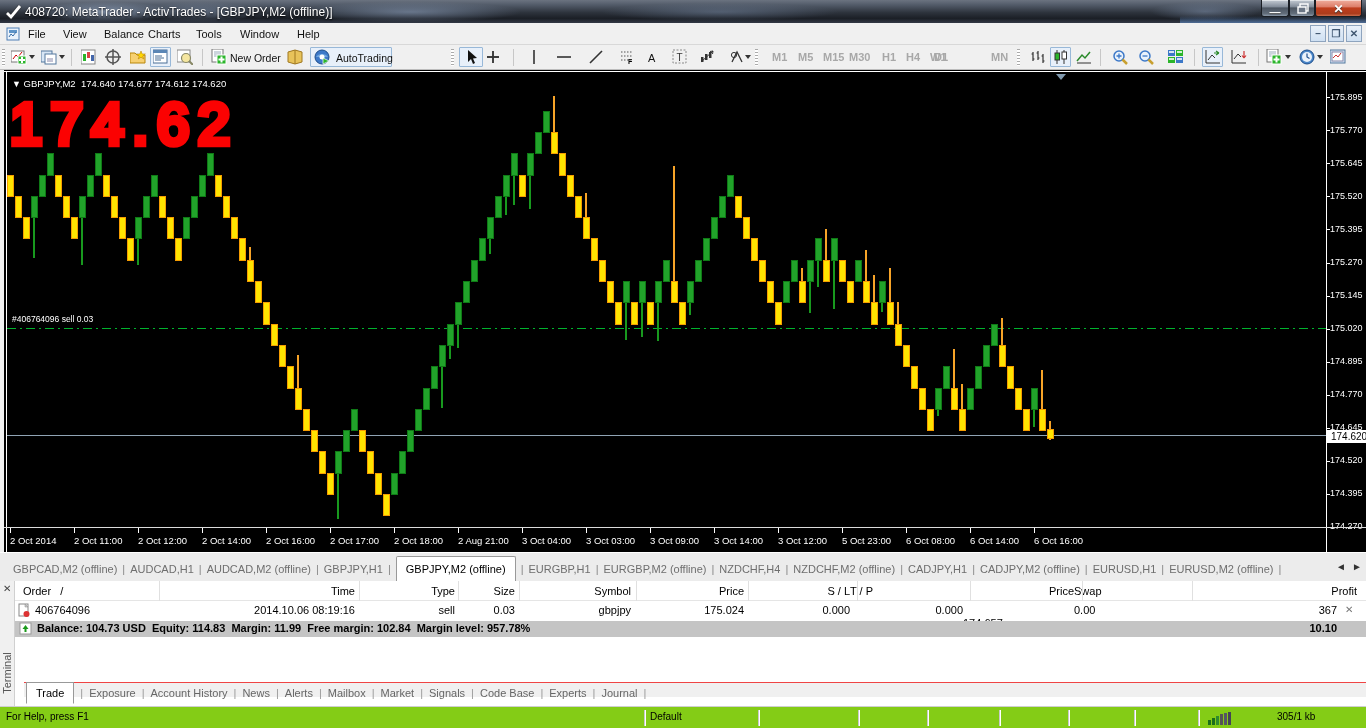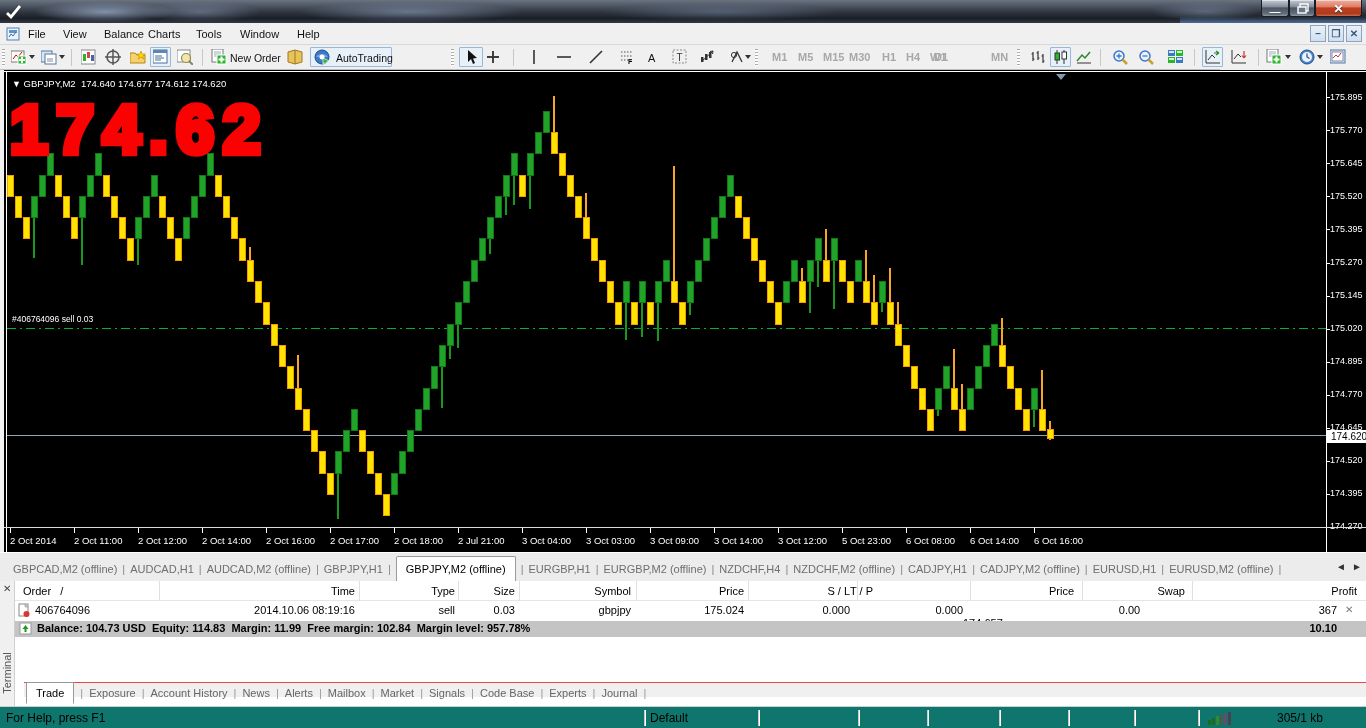--- a/index.html
+++ b/index.html
@@ -32,21 +32,21 @@
 .ticn{position:absolute;top:4px}
 .tlabel{position:absolute;top:7px;font-size:11px;color:#111}
 .tlabel.sm{font-size:10.5px}
 .darr{position:absolute;top:10px;width:0;height:0;border-left:3px solid transparent;border-right:3px solid transparent;border-top:4px solid #333}
 
 #chart{position:absolute;left:4px;top:70px;width:1366px;height:482px;background:#000;overflow:hidden}
 #chart .topline{position:absolute;left:0;top:1px;width:1366px;height:1px;background:#fff}
 #chart .leftline{position:absolute;left:2px;top:1px;width:1px;height:481px;background:#fff}
 #chart .vline{position:absolute;left:1322px;top:1px;width:1px;height:481px;background:#fff}
 #ohlc{position:absolute;left:8px;top:8px;font-size:9.5px;color:#fff}
-#bigred{position:absolute;left:6px;top:20px;font-size:68px;font-weight:bold;color:#FB0202;-webkit-text-stroke:6.5px #FB0202;letter-spacing:8.5px}
+#bigred{position:absolute;left:6px;top:20px;font-size:58px;font-weight:normal;color:#FB0202;-webkit-text-stroke:6.5px #FB0202;letter-spacing:8.5px}
 #selllab{position:absolute;left:8px;top:244px;font-size:8.5px;color:#fff}
 .tick{position:absolute;left:0;width:4px;height:1px;background:#fff}
 .plab{position:absolute;left:4px;font-size:9px;color:#fff}
 #pricebox{position:absolute;left:1px;top:360px;width:43px;height:13px;background:#fff;color:#000;font-size:10px;padding-left:4px;line-height:13px}
 .ttick{position:absolute;top:458px;width:1px;height:5px;background:#fff}
 .tlab{position:absolute;top:465px;font-size:9.5px;color:#fff;white-space:nowrap}
 #axline{position:absolute;left:0px;top:457px;width:1366px;height:1px;background:#DCDCDC}
 #shifttri{position:absolute;left:1052px;top:4px;width:0;height:0;border-left:5px solid transparent;border-right:5px solid transparent;border-top:6px solid #8099AE}
 
 #ctabs{position:absolute;left:0;top:552px;width:1366px;height:29px;background:#ECECEC;border-top:1px solid #fff}
@@ -63,37 +63,38 @@
 .hcell{position:absolute;top:4px;font-size:11px;color:#000;white-space:nowrap}
 .vsep{position:absolute;top:0;width:1px;height:20px;background:#E0E0E0}
 #thead{position:absolute;left:15px;top:0;width:1351px;height:20px;border-bottom:1px solid #E5E5E5}
 #trow{position:absolute;left:15px;top:20px;width:1351px;height:19px;font-size:11px;color:#000}
 #baln{position:absolute;left:15px;top:40px;width:1351px;height:16px;background:#C4C4C4;font-size:11px;font-weight:bold;color:#000}
 #btabs{position:absolute;left:24px;top:101px;width:1351px;height:15px;background:#F0F0F0;border-top:1px solid #ef4444}
 .btab{color:#666;font-size:11px;margin:0 6px}
 .btab.act{color:#000;background:#fff;border:1px solid #999;border-bottom:1px solid #fff;padding:4px 9px;margin-left:2px}
 .bsep{color:#999;font-size:11px}
 
-#status{position:absolute;left:0;top:706px;width:1366px;height:22px;background:#0f766e;border-top:1px solid #CFCFCF;font-size:12px;color:#000}
+#status{position:absolute;left:0;top:706px;width:1366px;height:22px;background:#84cc16;border-top:1px solid #CFCFCF;font-size:10px;color:#000}
 .ssep{position:absolute;top:3px;width:1px;height:16px;background:#C9C9C9;box-shadow:1px 0 0 #fff}
 </style></head><body>
 
 <div id="title">
  <div class="blob1"></div>
     <div class="blob6"></div>
     <div class="blob2"></div>
     <div class="blob3"></div>
     <div class="blob4"></div>
     <div class="blob5"></div>
  <div id="ticon">
       <svg width="17" height="17">
         <path d="M2 9 L6 13 L15 2" stroke="#333" stroke-width="4.5" fill="none" opacity=".5"></path>
         <path d="M2 9 L6 13 L15 2" stroke="#fff" stroke-width="2.8" fill="none"></path>
       </svg>
     </div>
+ <div id="ttext">408720: MetaTrader - ActivTrades - [GBPJPY,M2 (offline)]</div>
  <div class="wbtn" id="wmin" style="left:1261px;width:28px">
       <div class="wglyph" style="top:6px">—</div>
     </div>
  <div class="wbtn" id="wmax" style="left:1289px;width:26px">
       <svg style="position:absolute;left:7px;top:3px" width="12" height="11">
         <rect x="3" y="1" width="8" height="7" fill="none" stroke="#fff" stroke-width="1.4"></rect>
         <rect x="1" y="4" width="8" height="6" fill="#6b7685" stroke="#fff" stroke-width="1.4"></rect>
       </svg>
     </div>
  <div class="wbtn" id="wclose" style="left:1315px;width:47px">
@@ -520,21 +521,21 @@
     <div class="tlab" style="left:134px">2 Oct 12:00</div>
     <div class="ttick" style="left:198px"></div>
     <div class="tlab" style="left:198px">2 Oct 14:00</div>
     <div class="ttick" style="left:262px"></div>
     <div class="tlab" style="left:262px">2 Oct 16:00</div>
     <div class="ttick" style="left:326px"></div>
     <div class="tlab" style="left:326px">2 Oct 17:00</div>
     <div class="ttick" style="left:390px"></div>
     <div class="tlab" style="left:390px">2 Oct 18:00</div>
     <div class="ttick" style="left:454px"></div>
-    <div class="tlab" style="left:454px">2 Jul 21:00</div>
+    <div class="tlab" style="left:454px">2 Aug 21:00</div>
     <div class="ttick" style="left:518px"></div>
     <div class="tlab" style="left:518px">3 Oct 04:00</div>
     <div class="ttick" style="left:582px"></div>
     <div class="tlab" style="left:582px">3 Oct 03:00</div>
     <div class="ttick" style="left:646px"></div>
     <div class="tlab" style="left:646px">3 Oct 09:00</div>
     <div class="ttick" style="left:710px"></div>
     <div class="tlab" style="left:710px">3 Oct 14:00</div>
     <div class="ttick" style="left:774px"></div>
     <div class="tlab" style="left:774px">3 Oct 12:00</div>
@@ -563,21 +564,21 @@
  <div id="thead">
   <div class="hcell" style="left:8px">Order&nbsp;&nbsp;&nbsp;/</div>
   <div class="hcell" style="left:140px;width:200px;text-align:right">Time</div>
   <div class="hcell" style="left:340px;width:100px;text-align:right">Type</div>
   <div class="hcell" style="left:440px;width:60px;text-align:right">Size</div>
   <div class="hcell" style="left:500px;width:116px;text-align:right">Symbol</div>
   <div class="hcell" style="left:616px;width:113px;text-align:right">Price</div>
   <div class="hcell" style="left:729px;width:106px;text-align:right">S / L</div>
   <div class="hcell" style="left:835px;width:113px;text-align:left">T / P</div>
   <div class="hcell" style="left:948px;width:111px;text-align:right">Price</div>
-  <div class="hcell" style="left:1059px;width:111px;text-align:right">Swap</div>
+  <div class="hcell" style="left:1059px;width:111px;text-align:left">Swap</div>
   <div class="hcell" style="left:1170px;width:172px;text-align:right">Profit</div>
   <div class="vsep" style="left:144px"></div>
       <div class="vsep" style="left:344px"></div>
       <div class="vsep" style="left:443px"></div>
       <div class="vsep" style="left:504px"></div>
       <div class="vsep" style="left:621px"></div>
       <div class="vsep" style="left:733px"></div>
       <div class="vsep" style="left:842px"></div>
       <div class="vsep" style="left:955px"></div>
       <div class="vsep" style="left:1067px"></div>
@@ -591,21 +592,21 @@
       </svg>
    <div class="abs" style="left:20px;top:3px">406764096</div>
    <div class="abs" style="left:140px;top:3px;width:200px;text-align:right">2014.10.06 08:19:16</div>
    <div class="abs" style="left:340px;top:3px;width:100px;text-align:right">sell</div>
    <div class="abs" style="left:440px;top:3px;width:60px;text-align:right">0.03</div>
    <div class="abs" style="left:500px;top:3px;width:116px;text-align:right">gbpjpy</div>
    <div class="abs" style="left:616px;top:3px;width:113px;text-align:right">175.024</div>
    <div class="abs" style="left:729px;top:3px;width:106px;text-align:right">0.000</div>
    <div class="abs" style="left:835px;top:3px;width:113px;text-align:right">0.000</div>
    <div class="abs" style="left:948px;top:16px;width:111px;">174.657</div>
-   <div class="abs" style="left:1059px;top:3px;width:111px;text-align:center">0.00</div>
+   <div class="abs" style="left:1059px;top:3px;width:111px;text-align:left">0.00</div>
    <div class="abs" style="left:1170px;top:3px;width:152px;text-align:right">367</div>
    <div class="abs" style="left:1330px;top:3px;color:#777;font-size:10px">✕</div>
  </div>
  <div id="baln">
    <svg class="abs" style="left:4px;top:1px" width="14" height="14">
         <rect x="1" y="1" width="11" height="11" fill="#fff" stroke="#999"></rect>
         <path d="M6.5 3 L9.5 7 L7.5 7 L7.5 10 L5.5 10 L5.5 7 L3.5 7 Z" fill="#1A9A1A"></path>
       </svg>
    <div class="abs" style="left:22px;top:1px">Balance: 104.73 USD&nbsp; Equity: 114.83&nbsp; Margin: 11.99&nbsp; Free margin: 102.84&nbsp; Margin level: 957.78%</div>
    <div class="abs" style="left:1225px;top:1px;width:97px;text-align:right">10.10</div>

